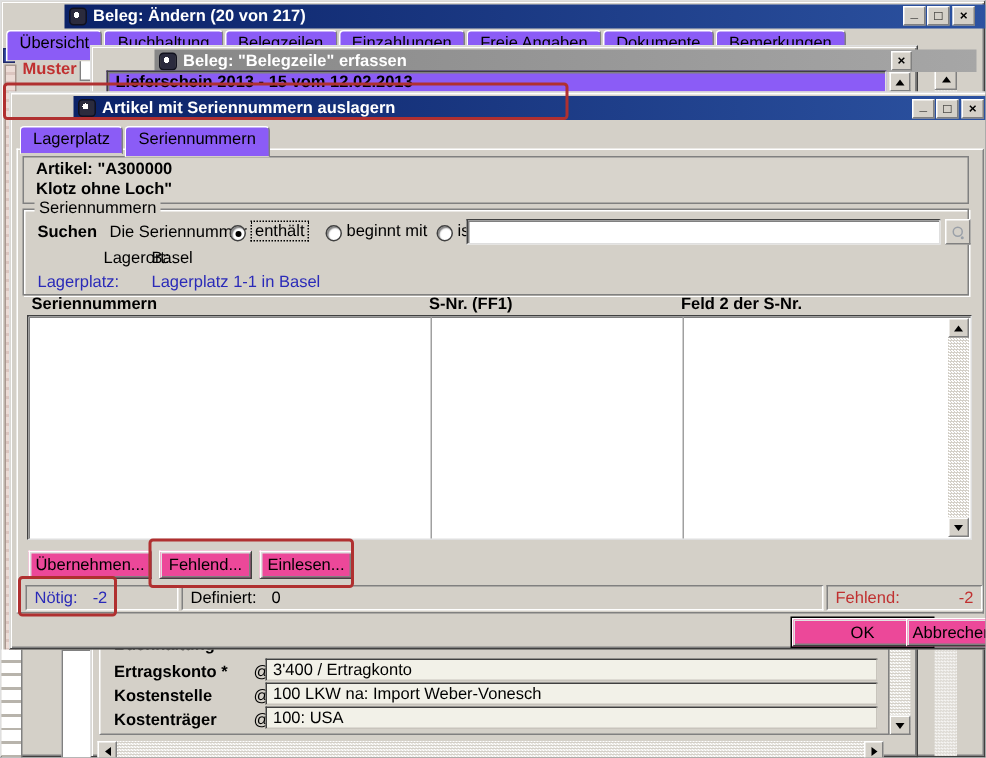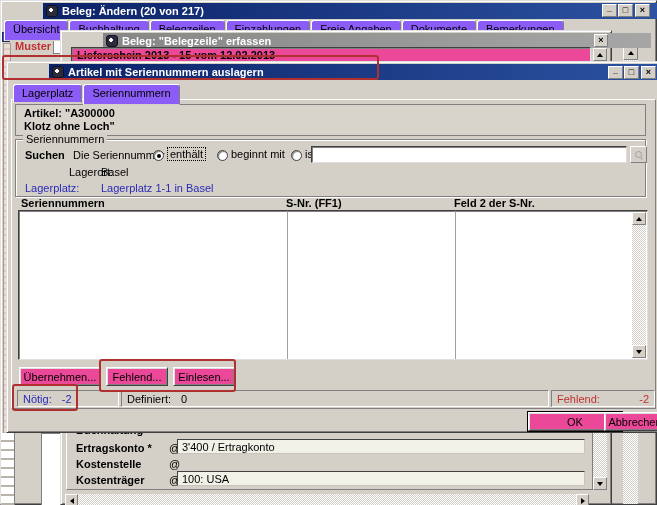--- a/index.html
+++ b/index.html
@@ -94,41 +94,42 @@
 
   <div class="abs win" style="left:60px;top:30px;width:552px;height:475px;z-index:10;">
     <div class="abs tb tb-inactive" style="left:2px;top:2px;width:548px;height:15px;">
       <span class="appicon"></span>
       <span>Beleg: "Belegzeile" erfassen</span>
     </div>
     <div class="cbtn raised-thin" style="left:533px;top:3px;width:14px;height:13px;">
         <span>×</span>
       </div>
 
-    <div class="abs sunken2" style="left:10px;top:16px;width:520px;height:15px;background:#ec4899;padding:1px 5px;font-weight:bold;white-space:nowrap;">
+    <div class="abs sunken2" style="left:10px;top:16px;width:520px;height:15px;background:#8b5cf6;padding:1px 5px;font-weight:bold;white-space:nowrap;">
       <span>Lieferschein 2013 - 15 vom 12.02.2013</span>
     </div>
 
     <div class="abs sb-track" style="left:532px;top:17px;width:14px;height:442px;"></div>
     <div class="abs raised-thin btn" style="left:532px;top:17px;width:14px;height:13px;">
         <span class="arrow-up"></span>
       </div>
     <div class="abs raised-thin btn" style="left:532px;top:446px;width:14px;height:13px;">
         <span class="arrow-down"></span>
       </div>
 
     <div class="abs raised-thin" style="left:5px;top:397px;width:527px;height:62px;"></div>
     <span class="abs" style="left:15px;top:393px;font-weight:bold;">Buchhaltung</span>
 
     <span class="abs" style="left:15px;top:411px;font-weight:bold;">Ertragskonto *</span>
     <span class="abs" style="left:108px;top:411px;">@</span>
     <div class="abs fieldbox" style="left:116px;top:408px;width:408px;height:15px;"><span>3'400 / Ertragkonto</span></div>
 
     <span class="abs" style="left:15px;top:427px;font-weight:bold;">Kostenstelle</span>
     <span class="abs" style="left:108px;top:427px;">@</span>
+    <div class="abs fieldbox" style="left:116px;top:424px;width:408px;height:15px;"><span>100 LKW na: Import Weber-Vonesch</span></div>
 
     <span class="abs" style="left:15px;top:443px;font-weight:bold;">Kostenträger</span>
     <span class="abs" style="left:108px;top:443px;">@</span>
     <div class="abs fieldbox" style="left:116px;top:440px;width:408px;height:15px;"><span>100: USA</span></div>
 
     <div class="abs sb-track" style="left:4px;top:463px;width:524px;height:13px;"></div>
     <div class="abs raised-thin btn" style="left:4px;top:463px;width:13px;height:13px;">
         <span class="arrow-left"></span>
       </div>
     <div class="abs raised-thin btn" style="left:515px;top:463px;width:13px;height:13px;">

